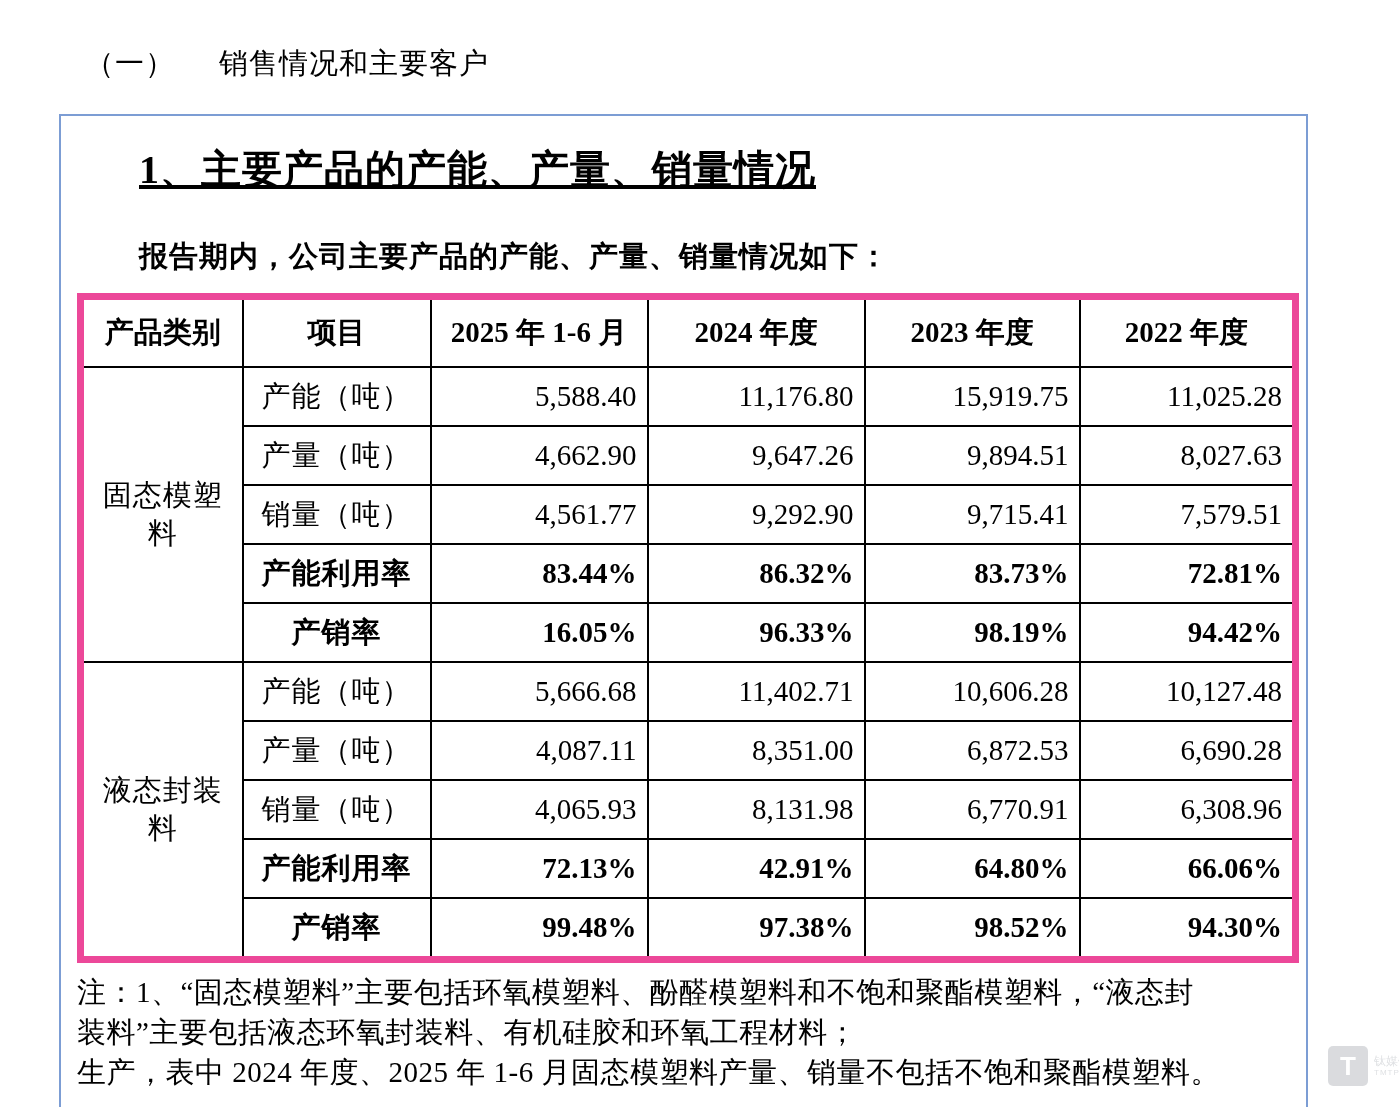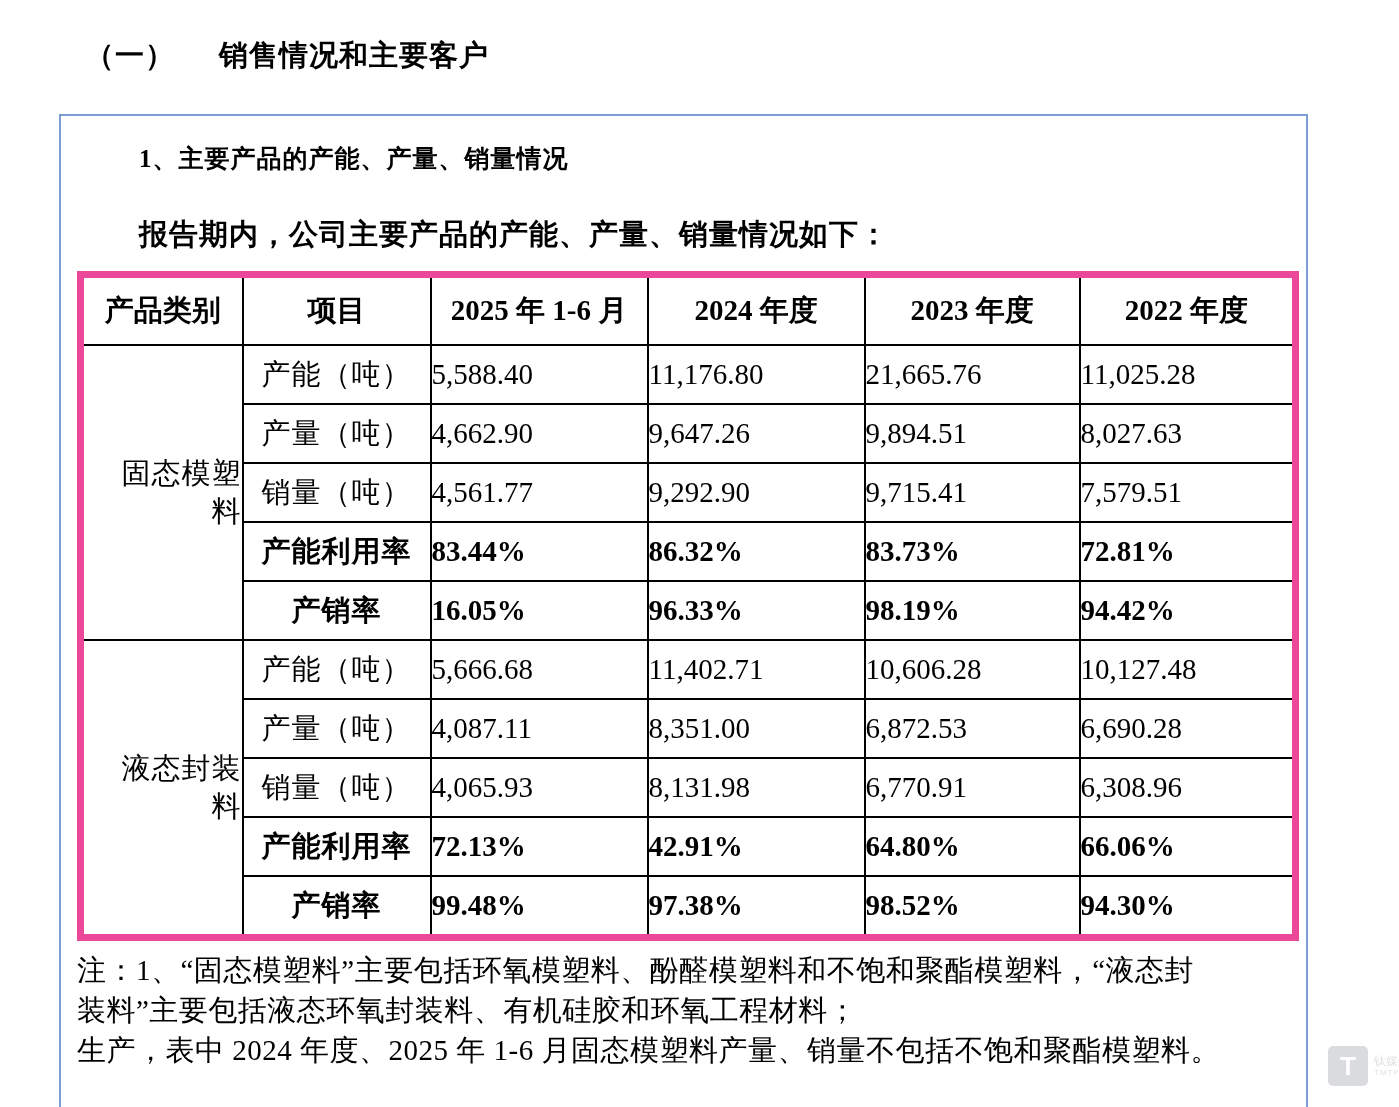--- a/index.html
+++ b/index.html
@@ -2,48 +2,48 @@
 <html><head>
 <meta charset="utf-8">
 <style>
   html,body{margin:0;padding:0;}
   body{
     width:1399px;height:1107px;overflow:hidden;position:relative;
     background:#ffffff;color:#000;
     font-family:"Liberation Serif","DejaVu Serif",serif;
   }
   .heading{
-    position:absolute;left:85px;top:36px;
-    font-size:29px;font-weight:bold;letter-spacing:1px;
+    position:absolute;left:85px;top:44px;
+    font-size:29px;font-weight:normal;letter-spacing:1px;
   }
   .heading .prefix{margin-right:44px;}
   .panel{
     position:absolute;left:59px;top:114px;width:1249px;height:1100px;
     border:2px solid #7c9dd4;background:#ffffff;box-sizing:border-box;
   }
   .panel-title{
-    margin:26px 0 0 78px;font-size:25px;font-weight:bold;letter-spacing:1px;
+    margin:26px 0 0 78px;font-size:40px;font-weight:bold;letter-spacing:1px;text-decoration:underline;
   }
   .intro{
     margin:40px 0 0 78px;font-size:29px;letter-spacing:1px;font-weight:bold;
   }
   table.cap-table{
     margin:16px 0 0 16px;border-collapse:collapse;table-layout:fixed;
     width:1215px;border:7px solid #ec4899;
   }
   .cap-table th,.cap-table td{
     border:2px solid #000;font-size:29px;padding:0;overflow:hidden;
   }
   .cap-table th{height:66px;font-weight:bold;text-align:center;}
   .cap-table td{height:57px;}
   .cap-table td.cat{
-    text-align:right;vertical-align:middle;line-height:1.3;letter-spacing:1px;
+    text-align:center;vertical-align:middle;line-height:1.3;letter-spacing:1px;
   }
   .cap-table td.item{text-align:center;letter-spacing:1px;}
-  .cap-table td.num{padding-right:10px;}
+  .cap-table td.num{text-align:right;padding-right:10px;}
   .cap-table tr.boldrow td{font-weight:bold;}
   .notes{
     margin:9px 14px 0 16px;font-size:29px;line-height:40px;letter-spacing:0.5px;
   }
   .watermark{
     position:absolute;left:1328px;top:1046px;display:flex;gap:6px;opacity:0.32;
     align-items:flex-start;
   }
   .wm-box{
     width:40px;height:40px;background:#8d939c;border-radius:5px;color:#fff;
@@ -84,21 +84,21 @@
           <th>2023 年度</th>
           <th>2022 年度</th>
         </tr>
       </thead>
     <tbody>
         <tr>
           <td class="cat" rowspan="5">固态模塑<br>料</td>
           <td class="item">产能（吨）</td>
           <td class="num">5,588.40</td>
           <td class="num">11,176.80</td>
-          <td class="num">21,665.76</td>
+          <td class="num">15,919.75</td>
           <td class="num">11,025.28</td>
         </tr>
         <tr>
           <td class="item">产量（吨）</td>
           <td class="num">4,662.90</td>
           <td class="num">9,647.26</td>
           <td class="num">9,894.51</td>
           <td class="num">8,027.63</td>
         </tr>
         <tr>

